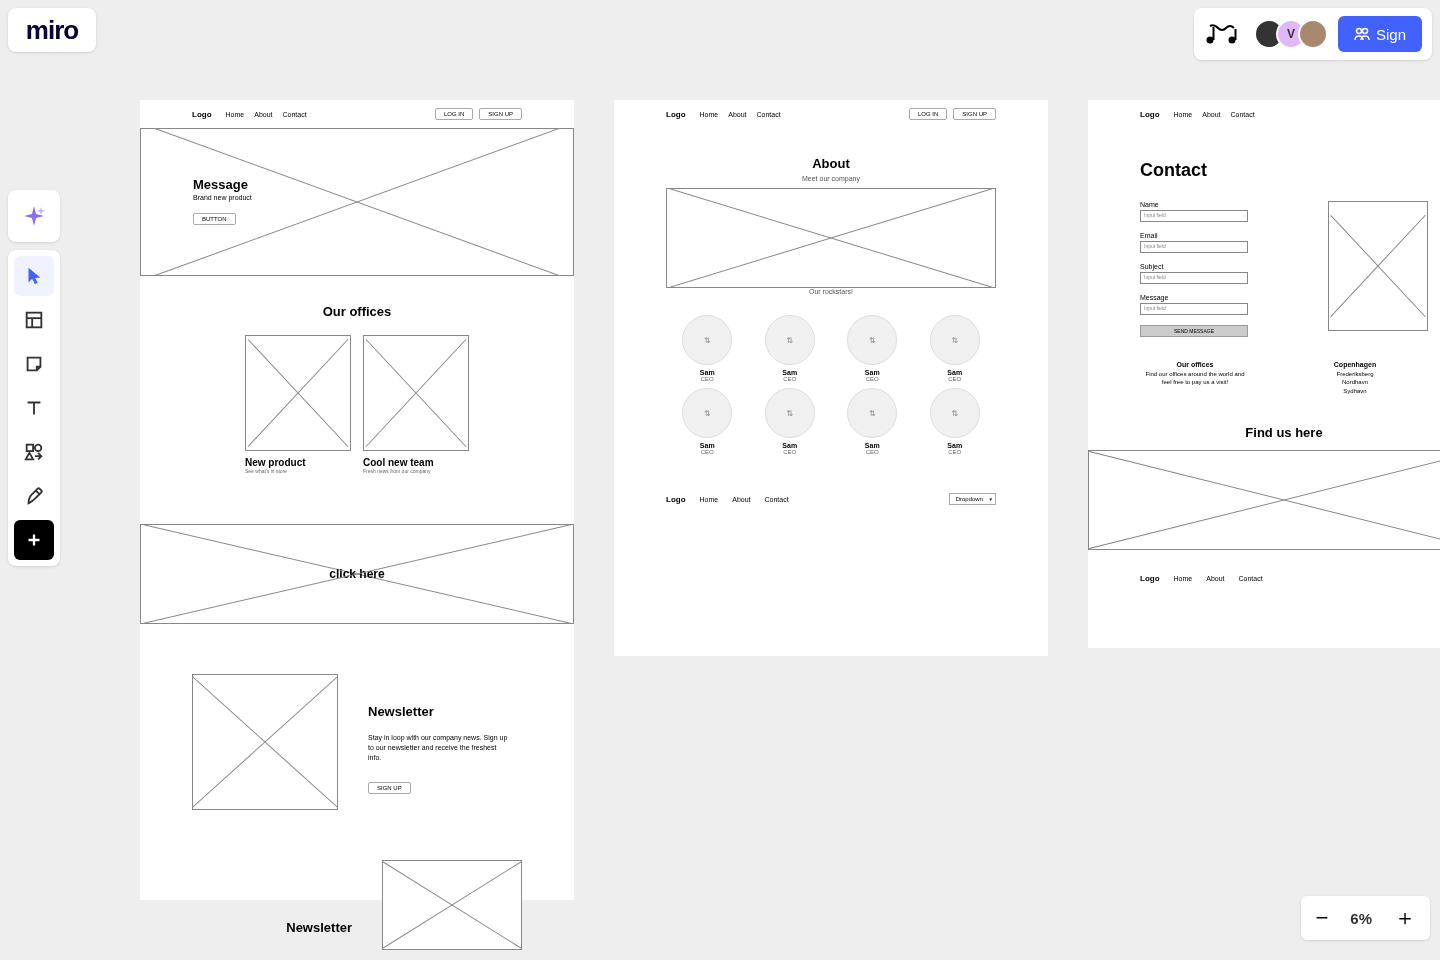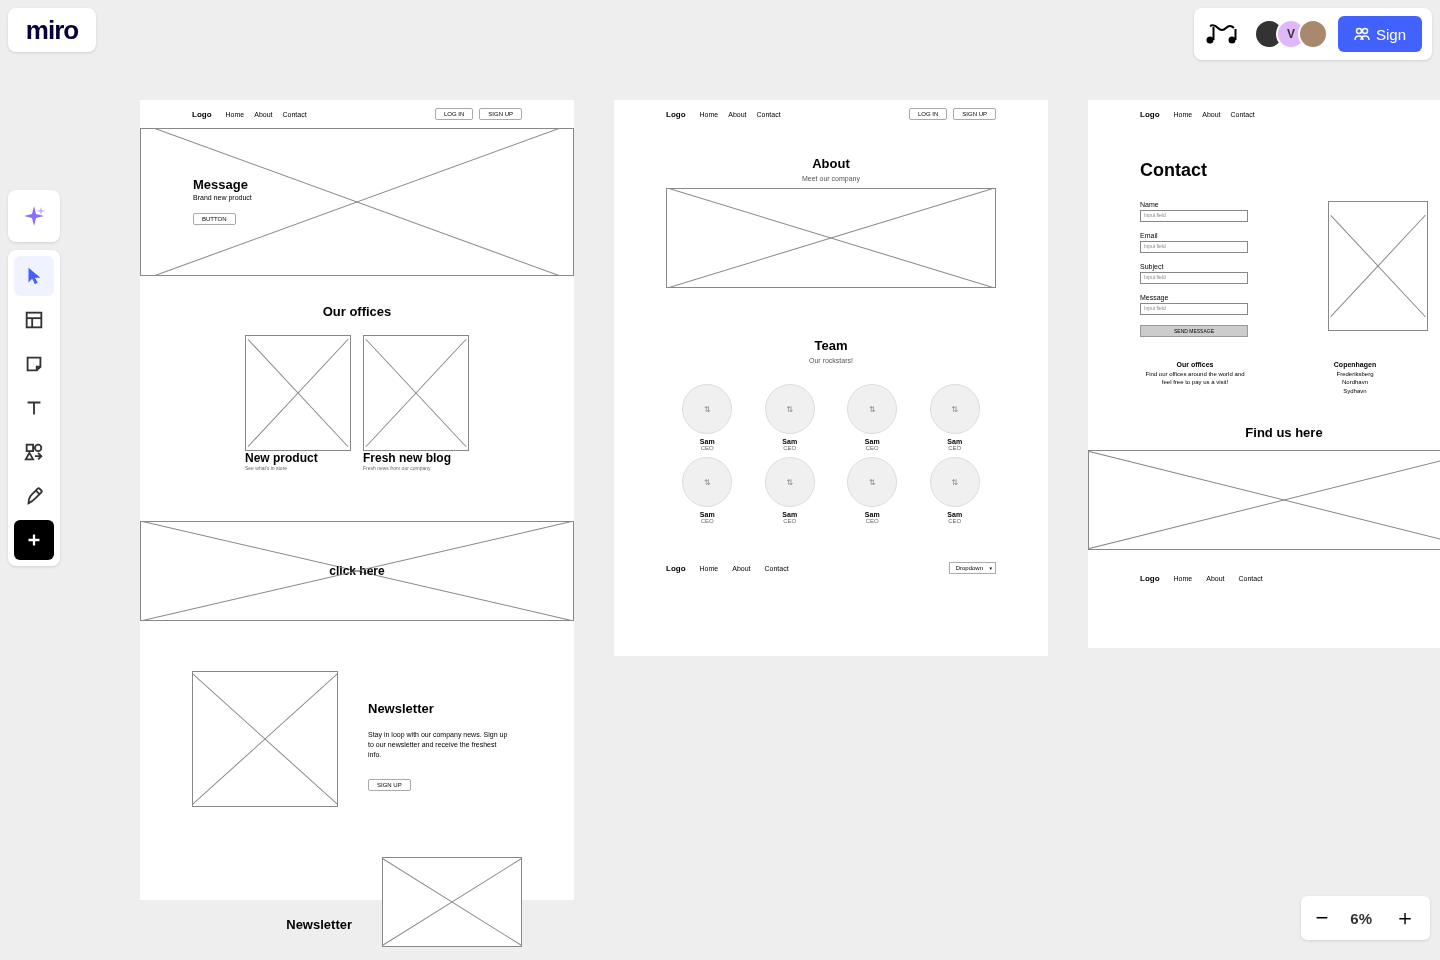--- a/index.html
+++ b/index.html
@@ -177,21 +177,21 @@
 }
 .hero-inner h3 { font-size: 13px; font-weight: 700; }
 .hero-inner p { font-size: 7px; margin: 2px 0 6px; }
 
 .section-title { text-align: center; font-weight: 700; font-size: 13px; margin: 28px 0 4px; }
 .section-sub { text-align: center; font-size: 7px; color: #555; }
 
 .product-row { display: flex; justify-content: center; gap: 12px; margin-top: 16px; }
 .product-card { width: 106px; }
 .product-card .xbox { height: 116px; --a: 47deg; overflow:hidden;}
-.product-card h5 { font-size: 12px; font-weight: 700; }
+.product-card h5 { font-size: 10px; font-weight: 700; margin-top: 6px; }
 .product-card p { font-size: 5px; color: #666; }
 
 .banner { margin: 50px 0 0 0; height: 100px; overflow:hidden; --a: 13deg; }
 .banner .ctr { position: absolute; width:100%; text-align:center; top: 42px; font-weight:700; font-size:12px; }
 
 .newsletter-row { display: flex; padding: 50px 52px; gap: 30px; align-items: flex-start; }
 .newsletter-row .xbox { width: 146px; height: 136px; flex-shrink:0; --a:42deg; overflow:hidden;}
 .newsletter-content { padding-top: 30px; }
 .newsletter-content h4 { font-size: 13px; font-weight: 700; margin-bottom: 14px; }
 .newsletter-content p { font-size: 7px; line-height: 1.4; margin-bottom: 14px; width: 140px;}
@@ -350,21 +350,21 @@
     </div>
     <h4 class="section-title">Our offices</h4>
     <div class="product-row">
       <div class="product-card">
         <div class="xbox"></div>
         <h5>New product</h5>
         <p>See what's in store</p>
       </div>
       <div class="product-card">
         <div class="xbox"></div>
-        <h5>Fresh new blog</h5>
+        <h5>Cool new team</h5>
         <p>Fresh news from our company</p>
       </div>
     </div>
     <div class="xbox banner">
       <div class="ctr">click here</div>
     </div>
     <div class="newsletter-row">
       <div class="xbox"></div>
       <div class="newsletter-content">
         <h4>Newsletter</h4>
@@ -391,21 +391,20 @@
         </div>
       </div>
       <div class="right">
         <span class="wf-btn">LOG IN</span>
         <span class="wf-btn">SIGN UP</span>
       </div>
     </div>
     <h4 class="section-title">About</h4>
     <p class="section-sub">Meet our company</p>
     <div class="xbox about-hero"></div>
-    <h4 class="section-title" style="margin-top:50px;">Team</h4>
     <p class="section-sub">Our rockstars!</p>
     <div class="team-grid">
       <div class="team-cell">
           <div class="team-avatar">⇅</div>
           <h6>Sam</h6>
           <p>CEO</p>
         </div>
       <div class="team-cell">
           <div class="team-avatar">⇅</div>
           <h6>Sam</h6>

